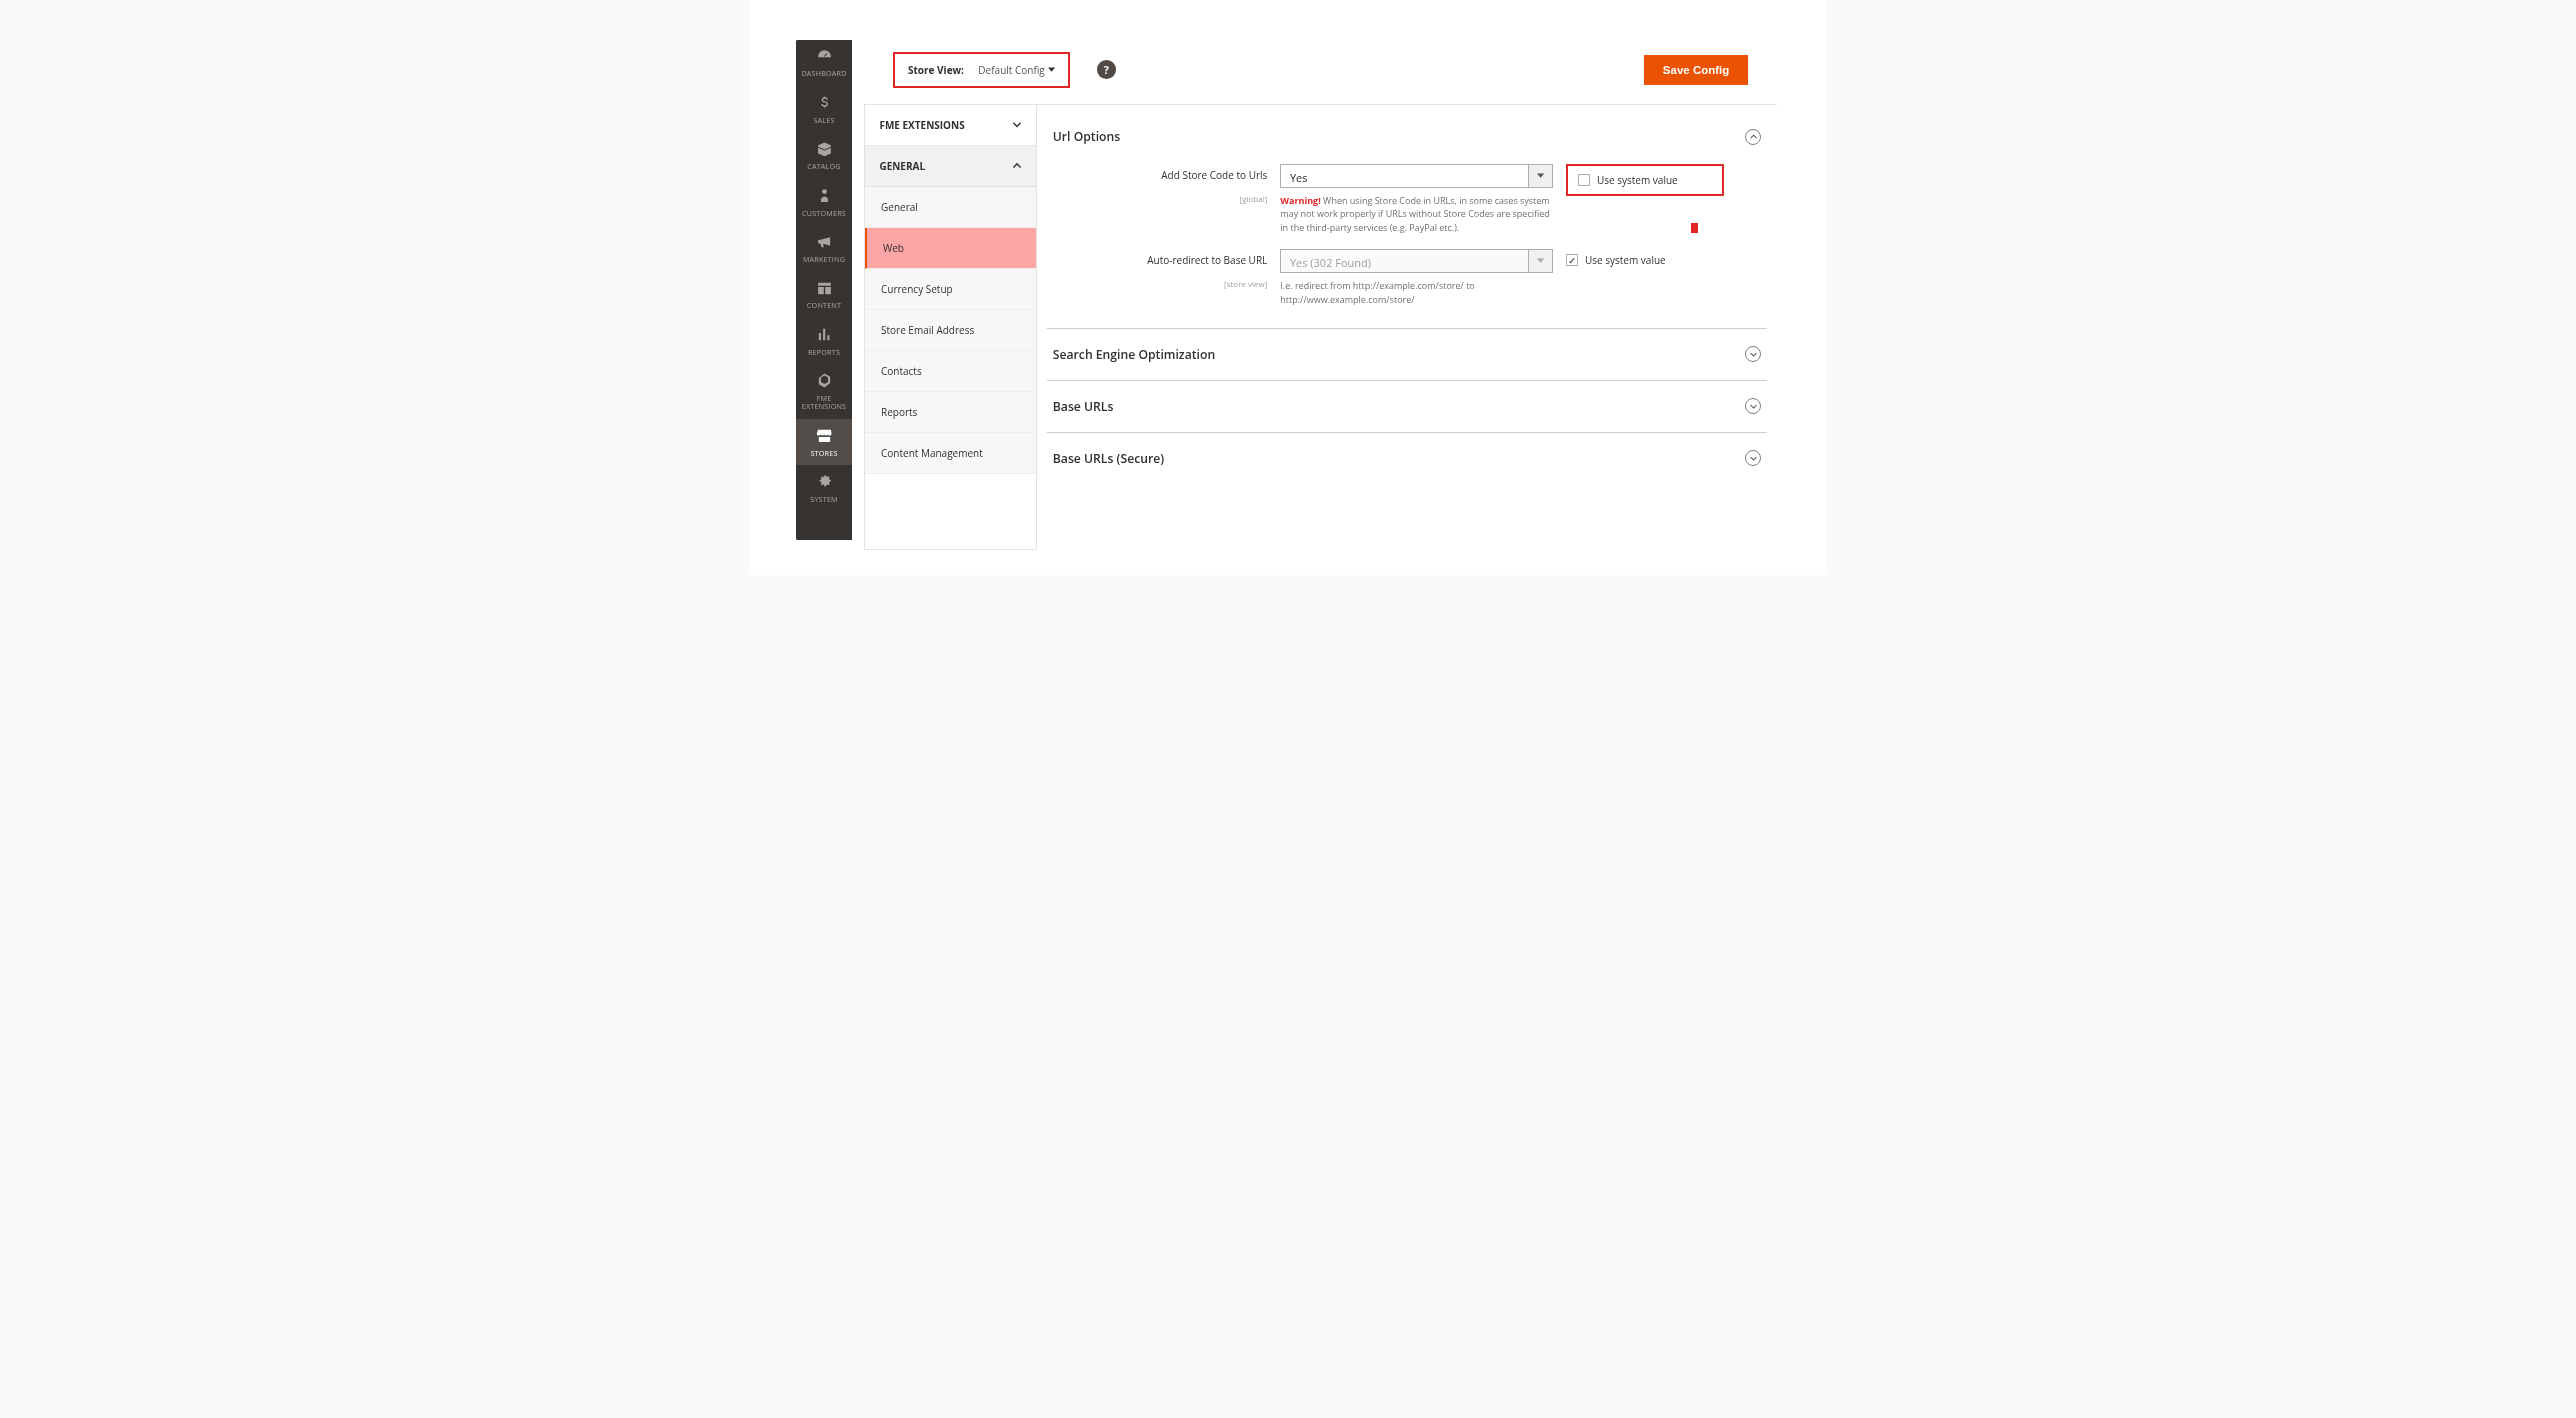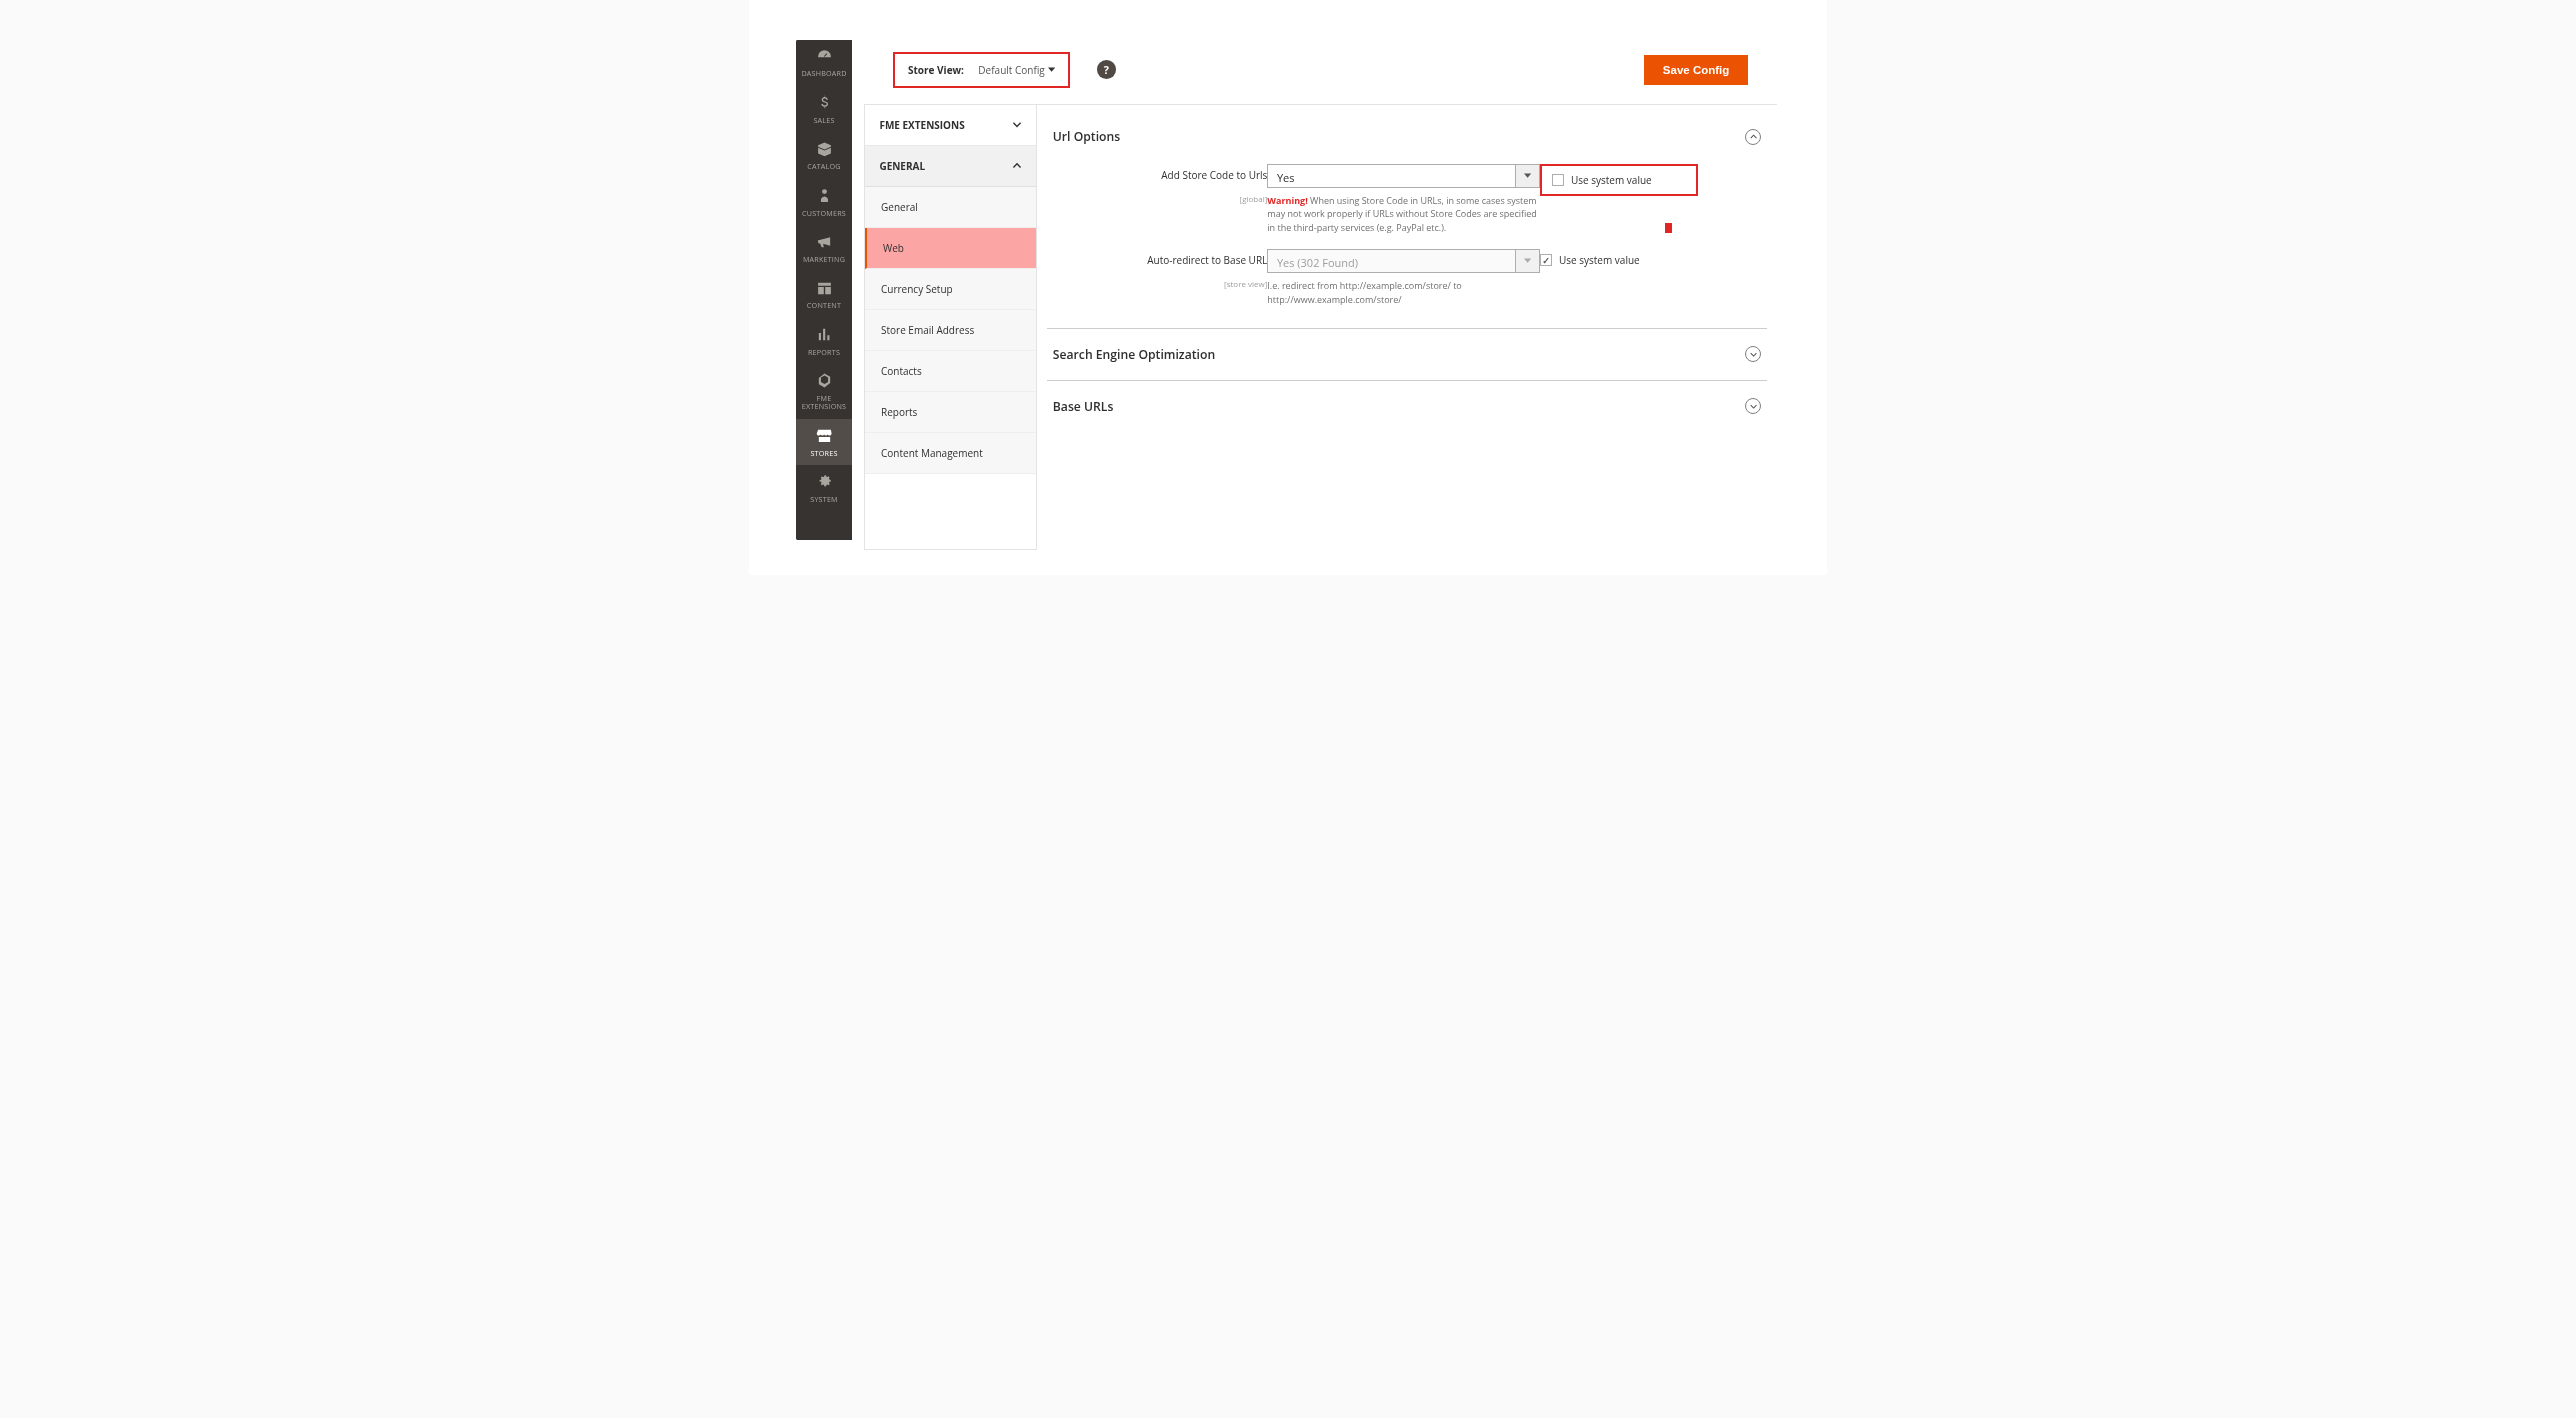--- a/index.html
+++ b/index.html
@@ -134,20 +134,21 @@
 .section-head h2 { font-size: 12.2px; font-weight: 600; color: #303030; }
 .section-head.collapsed { border-top: 0.7px solid #ccc; padding-top: 17px; padding-bottom: 17px;}
 .circ-arrow {
   width: 16px; height: 16px; border: 0.7px solid #808080; border-radius: 50%;
   display: flex; align-items: center; justify-content: center;
 }
 .circ-arrow svg { width: 7.2px; height: 7.2px; stroke: #555; }
 .field-row {
   display: grid;
   grid-template-columns: 216px 273px 158px;
+  gap: 13px;
   align-items: start;
   padding: 7.2px 4.3px;
 }
 .field-label { text-align: right; padding-top: 4.3px; }
 .field-label .fl { font-size: 10px; color: #303030; }
 .field-label .scope { font-size: 8px; color: #9e9e9e; display: block; margin-top: 11px;}
 .select {
   display: flex; height: 24.4px;
   border: 0.7px solid #adadad;
 }
@@ -373,20 +374,28 @@
               </span>
         </div>
         <div class="section-head collapsed">
           <h2>Base URLs</h2>
           <span class="circ-arrow">
                 <svg viewBox="0 0 10 10">
                   <path d="M1 3l4 4 4-4" fill="none" stroke-width="1.5"></path>
                 </svg>
               </span>
         </div>
+        <div class="section-head collapsed" style="border-bottom:0;">
+          <h2>Base URLs (Secure)</h2>
+          <span class="circ-arrow">
+                <svg viewBox="0 0 10 10">
+                  <path d="M1 3l4 4 4-4" fill="none" stroke-width="1.5"></path>
+                </svg>
+              </span>
+        </div>
 
       </div>
     </div>
   </div>
 
 </div>
 </div>
 
 
 </body></html>

